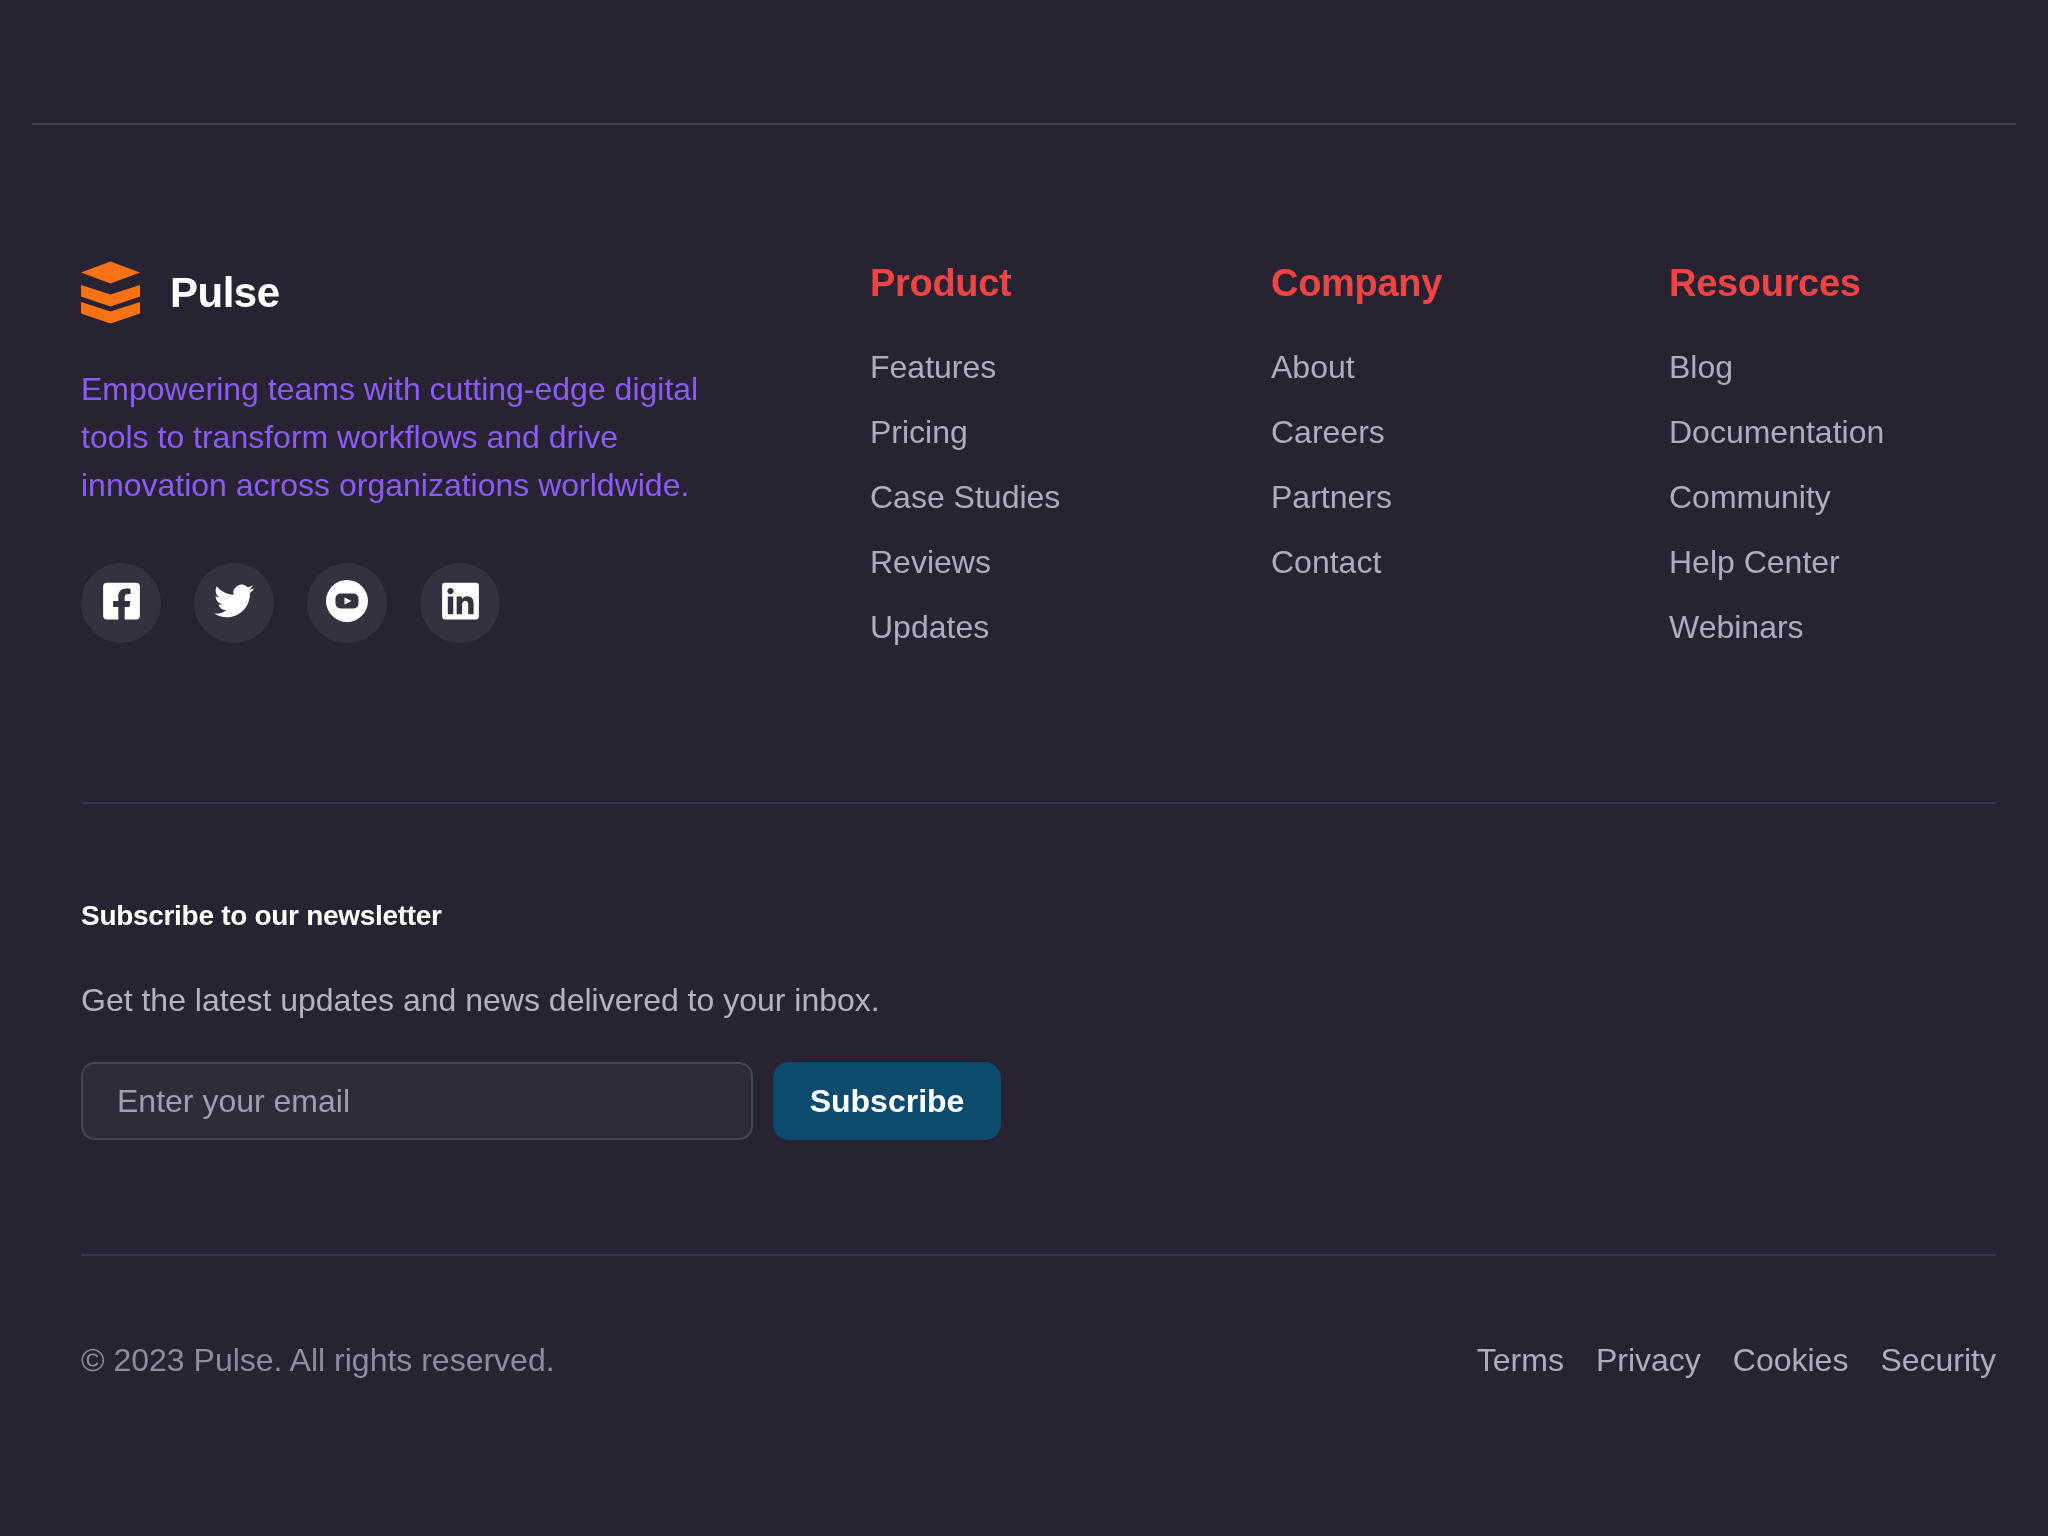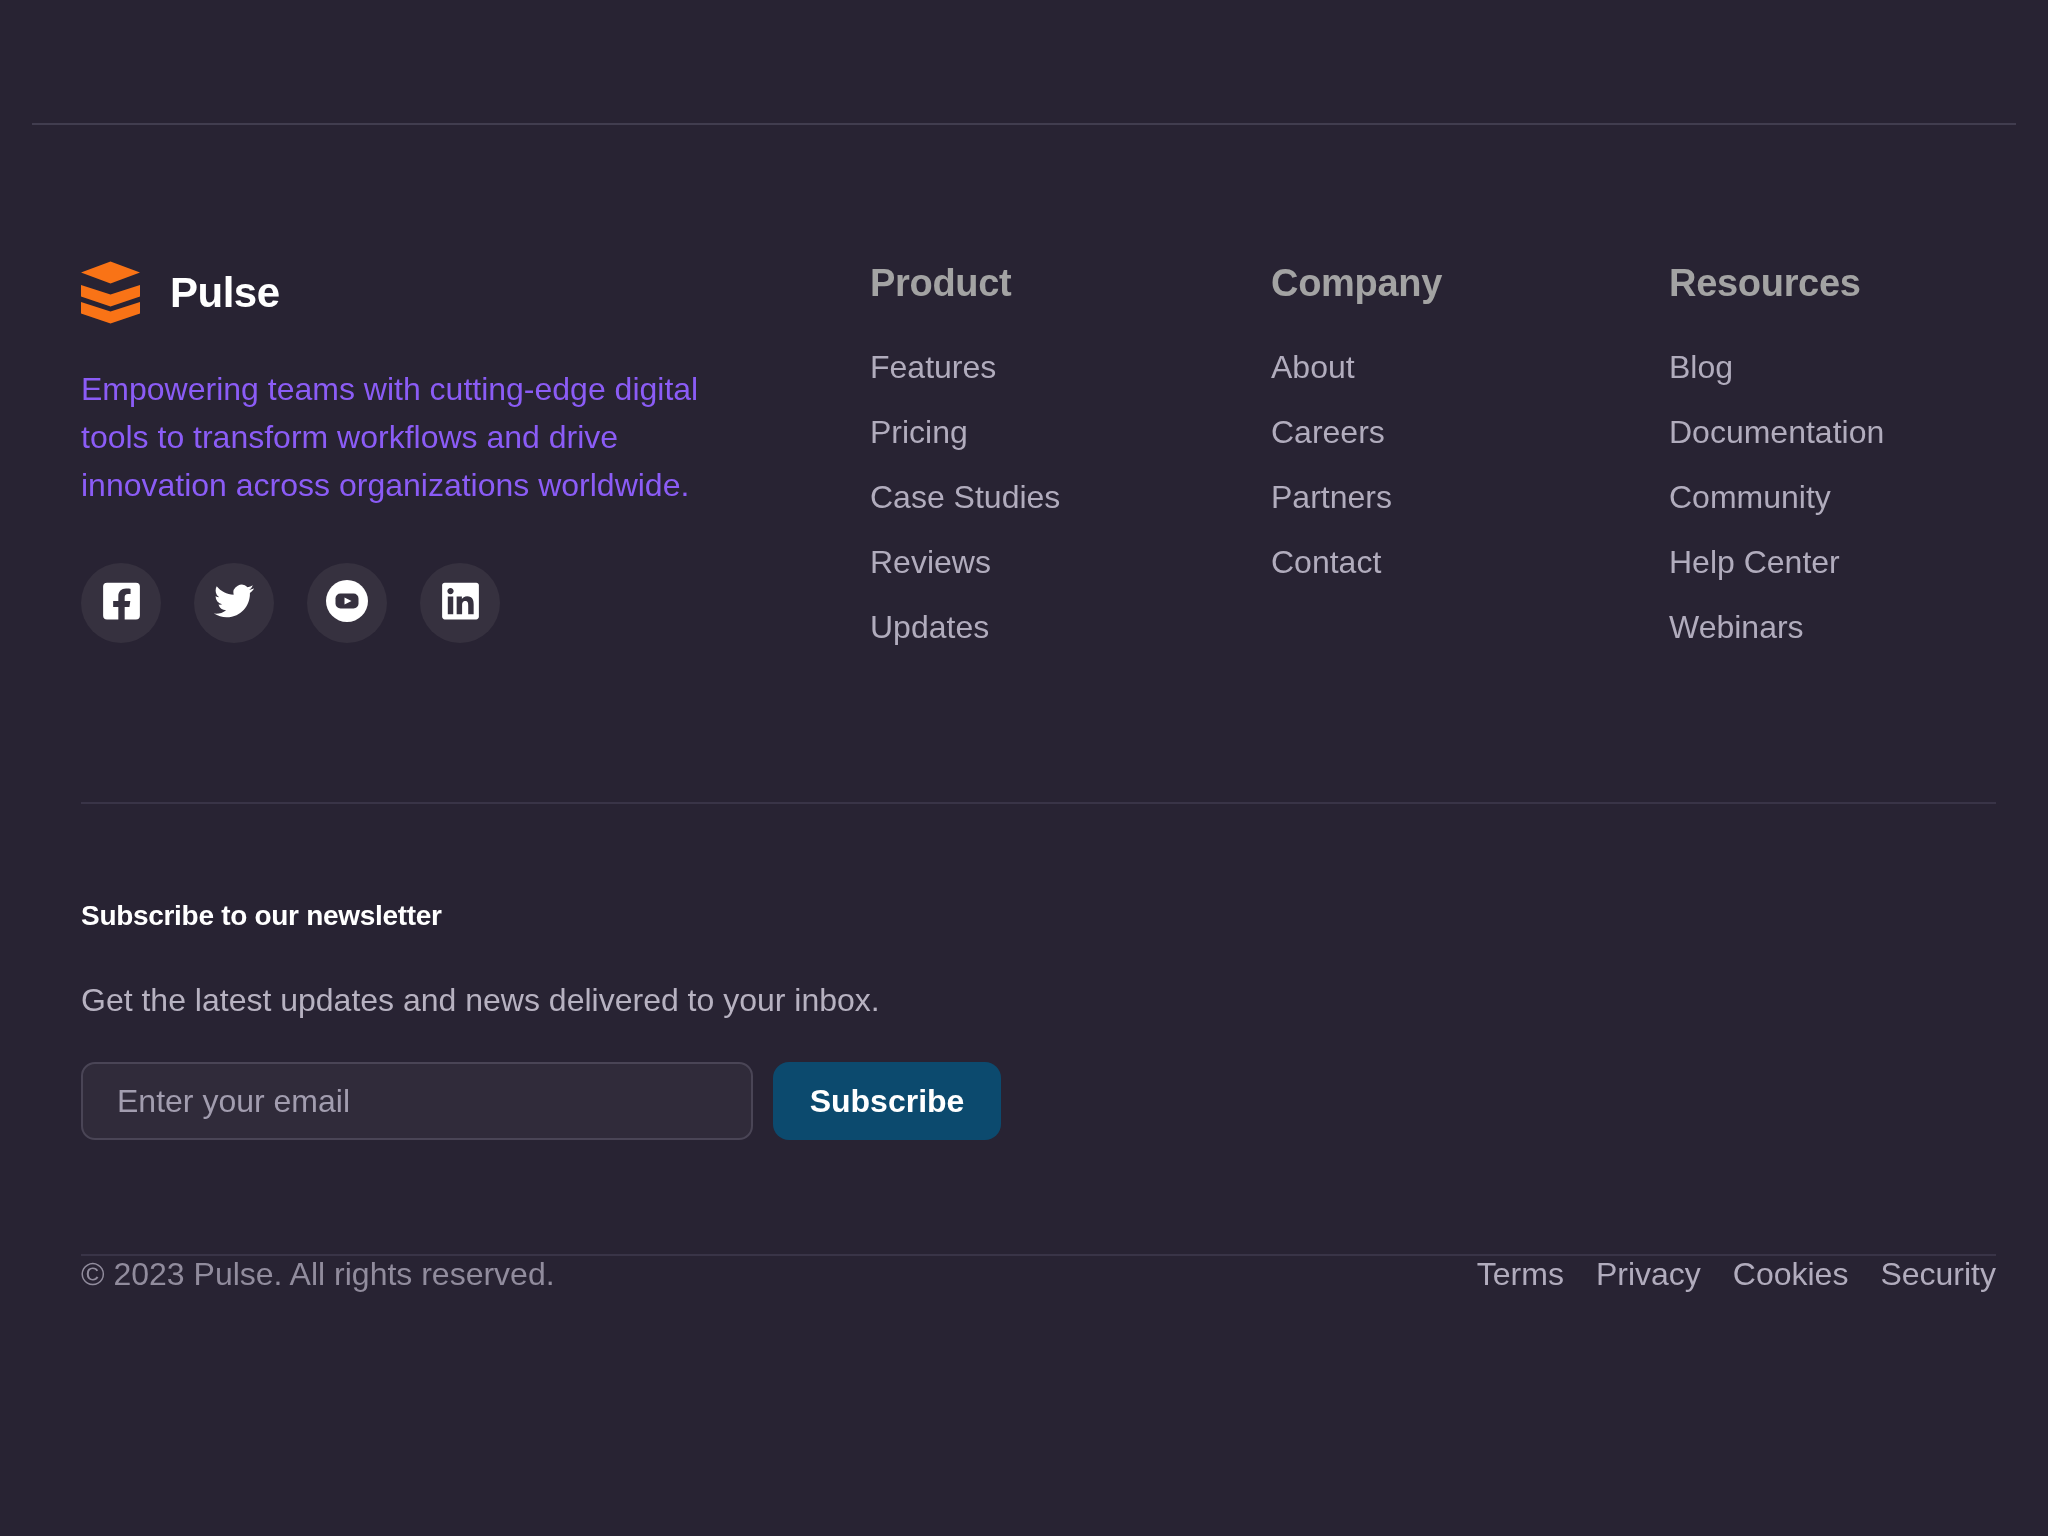--- a/index.html
+++ b/index.html
@@ -38,21 +38,21 @@
     line-height: 48px;
   }
   .social { display: flex; gap: 33px; margin-top: 54px; }
   .social-btn {
     width: 80px; height: 80px; border-radius: 50%;
     background: #36313f;
     display: flex; align-items: center; justify-content: center;
     cursor: pointer; text-decoration: none;
   }
   .col h4 {
-    margin: 0; color: #a3a3a3;
+    margin: 0; color: #ef4444;
     font-size: 38px; font-weight: bold; line-height: 44px;
     letter-spacing: -0.3px;
   }
   .col nav { margin-top: 46px; }
   .col nav a {
     display: block;
     color: #b1acbd;
     font-size: 32px; line-height: 32px;
     text-decoration: none;
     margin-bottom: 33px;
@@ -92,20 +92,21 @@
     border: none; border-radius: 16px;
     background: #0c4a6e;
     color: #ffffff;
     font-size: 32px; font-weight: bold;
     font-family: "Liberation Sans", sans-serif;
     cursor: pointer;
   }
   .divider-2 { margin-top: 114px; }
   
   .bottom {
+    margin-top: 86px;
     display: flex; align-items: center; justify-content: space-between;
   }
   .copyright { color: #918c9d; font-size: 32px; line-height: 36px; }
   .legal { display: flex; gap: 32px; }
   .legal a {
     color: #b1acbd; font-size: 32px; line-height: 36px; text-decoration: none;
   }
 </style>
 </head>
 <body>

